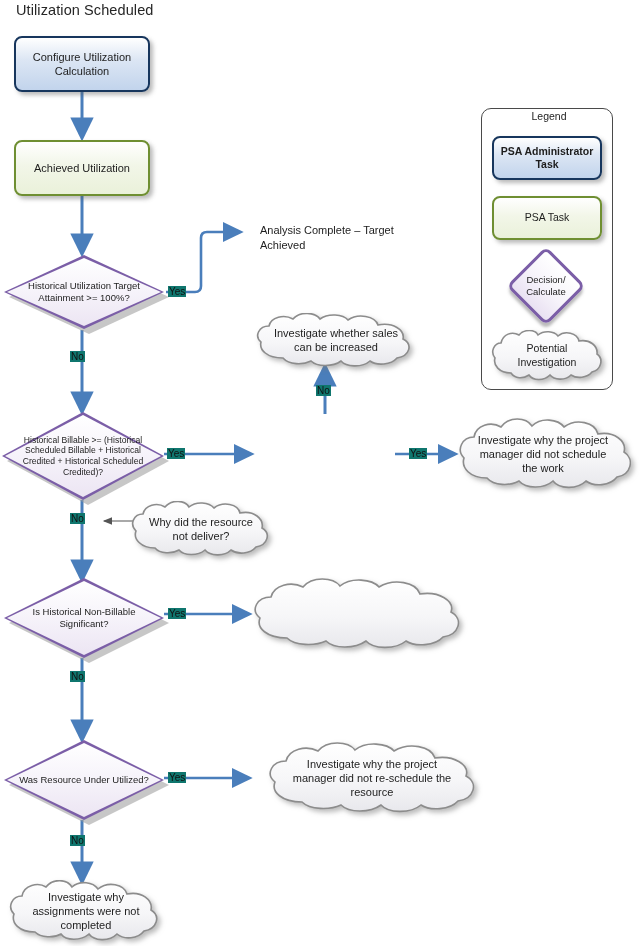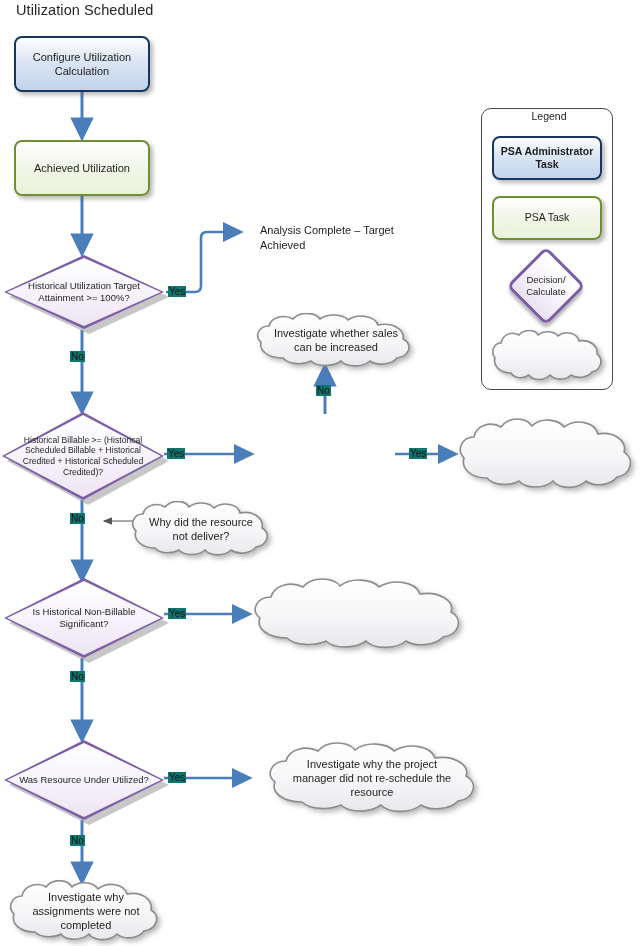--- a/index.html
+++ b/index.html
@@ -272,20 +272,21 @@
                C180,41 176,57 162,59 C155,68 139,69 131,63 C122,72 104,71 98,63
                C89,71 71,71 64,63 C55,68 39,68 32,60 Z" fill="url(#cg2)" stroke="#8c8c8c" stroke-width="1.6"></path>
       <defs>
         <linearGradient id="cg2" x1="0" y1="0" x2="0" y2="1">
           <stop offset="0%" stop-color="#ffffff"></stop>
           <stop offset="55%" stop-color="#f6f6f8"></stop>
           <stop offset="100%" stop-color="#e8e8ec"></stop>
         </linearGradient>
       </defs>
     </svg>
+    <div class="cloud-text">Investigate why the project manager did not schedule the work</div>
   </div>
 
   <div class="abs cloud" style="left:129px; top:501px; width:144px; height:56px;">
     <svg viewBox="0 0 144 56" width="144" height="56">
       <path d="M26,47 C12,47 4,38 7,30 C0,23 5,13 14,13 C16,4 28,1 36,6 C43,-2 56,-1 60,6
                C67,0 80,1 85,7 C94,0 109,3 111,12 C125,9 135,18 133,27
                C142,32 139,44 127,46 C121,53 109,54 102,49 C95,56 81,55 76,49
                C69,55 55,55 50,49 C43,53 31,53 26,47 Z" fill="url(#cg3)" stroke="#8c8c8c" stroke-width="1.6"></path>
       <defs>
         <linearGradient id="cg3" x1="0" y1="0" x2="0" y2="1">
@@ -390,15 +391,16 @@
                C114,29 111,40 102,42 C97,48 87,49 81,45 C75,51 64,50 60,45
                C54,51 43,51 39,45 C33,49 25,49 21,43 Z" fill="url(#cg7)" stroke="#8c8c8c" stroke-width="1.6"></path>
       <defs>
         <linearGradient id="cg7" x1="0" y1="0" x2="0" y2="1">
           <stop offset="0%" stop-color="#ffffff"></stop>
           <stop offset="55%" stop-color="#f6f6f8"></stop>
           <stop offset="100%" stop-color="#e8e8ec"></stop>
         </linearGradient>
       </defs>
     </svg>
+    <div class="cloud-text" style="font-size:10.5px;">Potential Investigation</div>
   </div>
 
 </div>
 
 </body></html>

